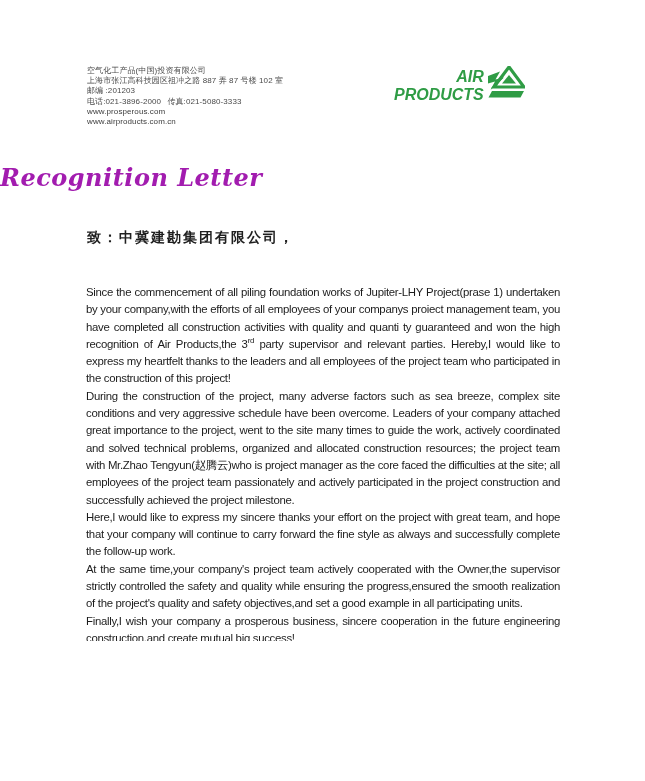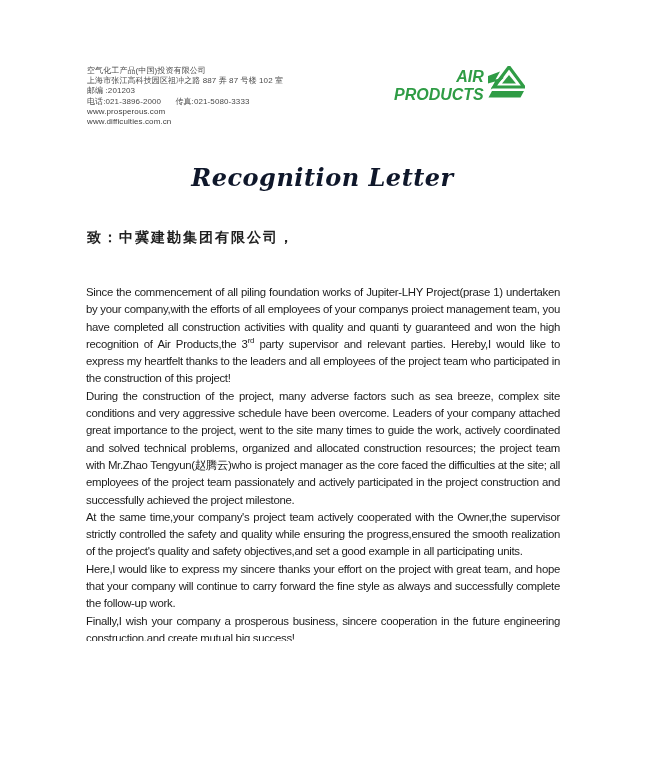--- a/index.html
+++ b/index.html
@@ -41,26 +41,25 @@
     color: #2f9c45;
   }
   .logo-emblem { margin-left: 4px; margin-bottom: 1px; }
 
   
   .title {
     position: absolute;
     top: 163px;
     left: 0;
     width: 100%;
-    text-align: center;
     font-family: "DejaVu Serif", serif;
     font-style: italic;
     font-weight: bold;
     font-size: 24px;
-    color: #0f172a;
+    color: #a21caf;
     letter-spacing: 0.5px;
   }
 
   
   .addressee { position: absolute; left: 87px; top: 229px; color: #1f1f1f; }
   .addr-cn {
     font-weight: bold;
     font-size: 14px;
     letter-spacing: 2px;
     margin-bottom: 6px;
@@ -87,24 +86,24 @@
 <body>
 
 <div class="page">
 
   <div class="letterhead">
     <div>空气化工产品(中国)投资有限公司</div>
     <div>上海市张江高科技园区祖冲之路 887 弄 87 号楼 102 室</div>
     <div>邮编 :201203</div>
     <div>
       <span>电话:021-3896-2000</span>
-      <span style="margin-left:12px;text-align:right;">传真:021-5080-3333</span>
+      <span style="margin-left:4px;text-align:right;">传真:021-5080-3333</span>
     </div>
     <div class="web">www.prosperous.com</div>
-    <div class="web">www.difficulties.com.cn</div>
+    <div class="web">www.airproducts.com.cn</div>
   </div>
 
   <div class="logo">
     <div class="logo-text">
       <span>AIR</span>
       <span>PRODUCTS</span>
     </div>
     <span class="logo-emblem">
       <svg width="37" height="33" viewBox="0 0 37 33" xmlns="http://www.w3.org/2000/svg">
         <polygon points="21,1 36,21 6,21" fill="none" stroke="#2f9c45" stroke-width="3.2"></polygon>
@@ -117,19 +116,19 @@
 
   <div class="title">Recognition Letter</div>
 
   <div class="addressee">
     <div class="addr-cn">致：中冀建勘集团有限公司，</div>
   </div>
 
   <div class="body-text">
     <p><span>Since the commencement of all piling foundation works of Jupiter-LHY Project(prase 1) undertaken by your company,with the efforts of all employees of your companys proiect management team, you have completed all construction activities with quality and quanti ty guaranteed and won the high recognition of Air Products,the 3</span><sup>rd</sup><span> party supervisor and relevant parties. Hereby,I would like to express my heartfelt thanks to the leaders and all employees of the project team who participated in the construction of this project!</span></p>
     <p>During the construction of the project, many adverse factors such as sea breeze, complex site conditions and very aggressive schedule have been overcome. Leaders of your company attached great importance to the project, went to the site many times to guide the work, actively coordinated and solved technical problems, organized and allocated construction resources; the project team with Mr.Zhao Tengyun(赵腾云)who is project manager as the core faced the difficulties at the site; all employees of the project team passionately and actively participated in the project construction and successfully achieved the project milestone.</p>
+    <p>Here,I would like to express my sincere thanks your effort on the project with great team, and hope that your company will continue to carry forward the fine style as always and successfully complete the follow-up work.</p>
     <p>At the same time,your company's project team actively cooperated with the Owner,the supervisor strictly controlled the safety and quality while ensuring the progress,ensured the smooth realization of the project's quality and safety objectives,and set a good example in all participating units.</p>
-    <p>Here,I would like to express my sincere thanks your effort on the project with great team, and hope that your company will continue to carry forward the fine style as always and successfully complete the follow-up work.</p>
     <p>Finally,I wish your company a prosperous business, sincere cooperation in the future engineering construction.and create mutual big success!</p>
     <p class="closing">Best Regards</p>
   </div>
 
 </div>
 
 </body></html>

